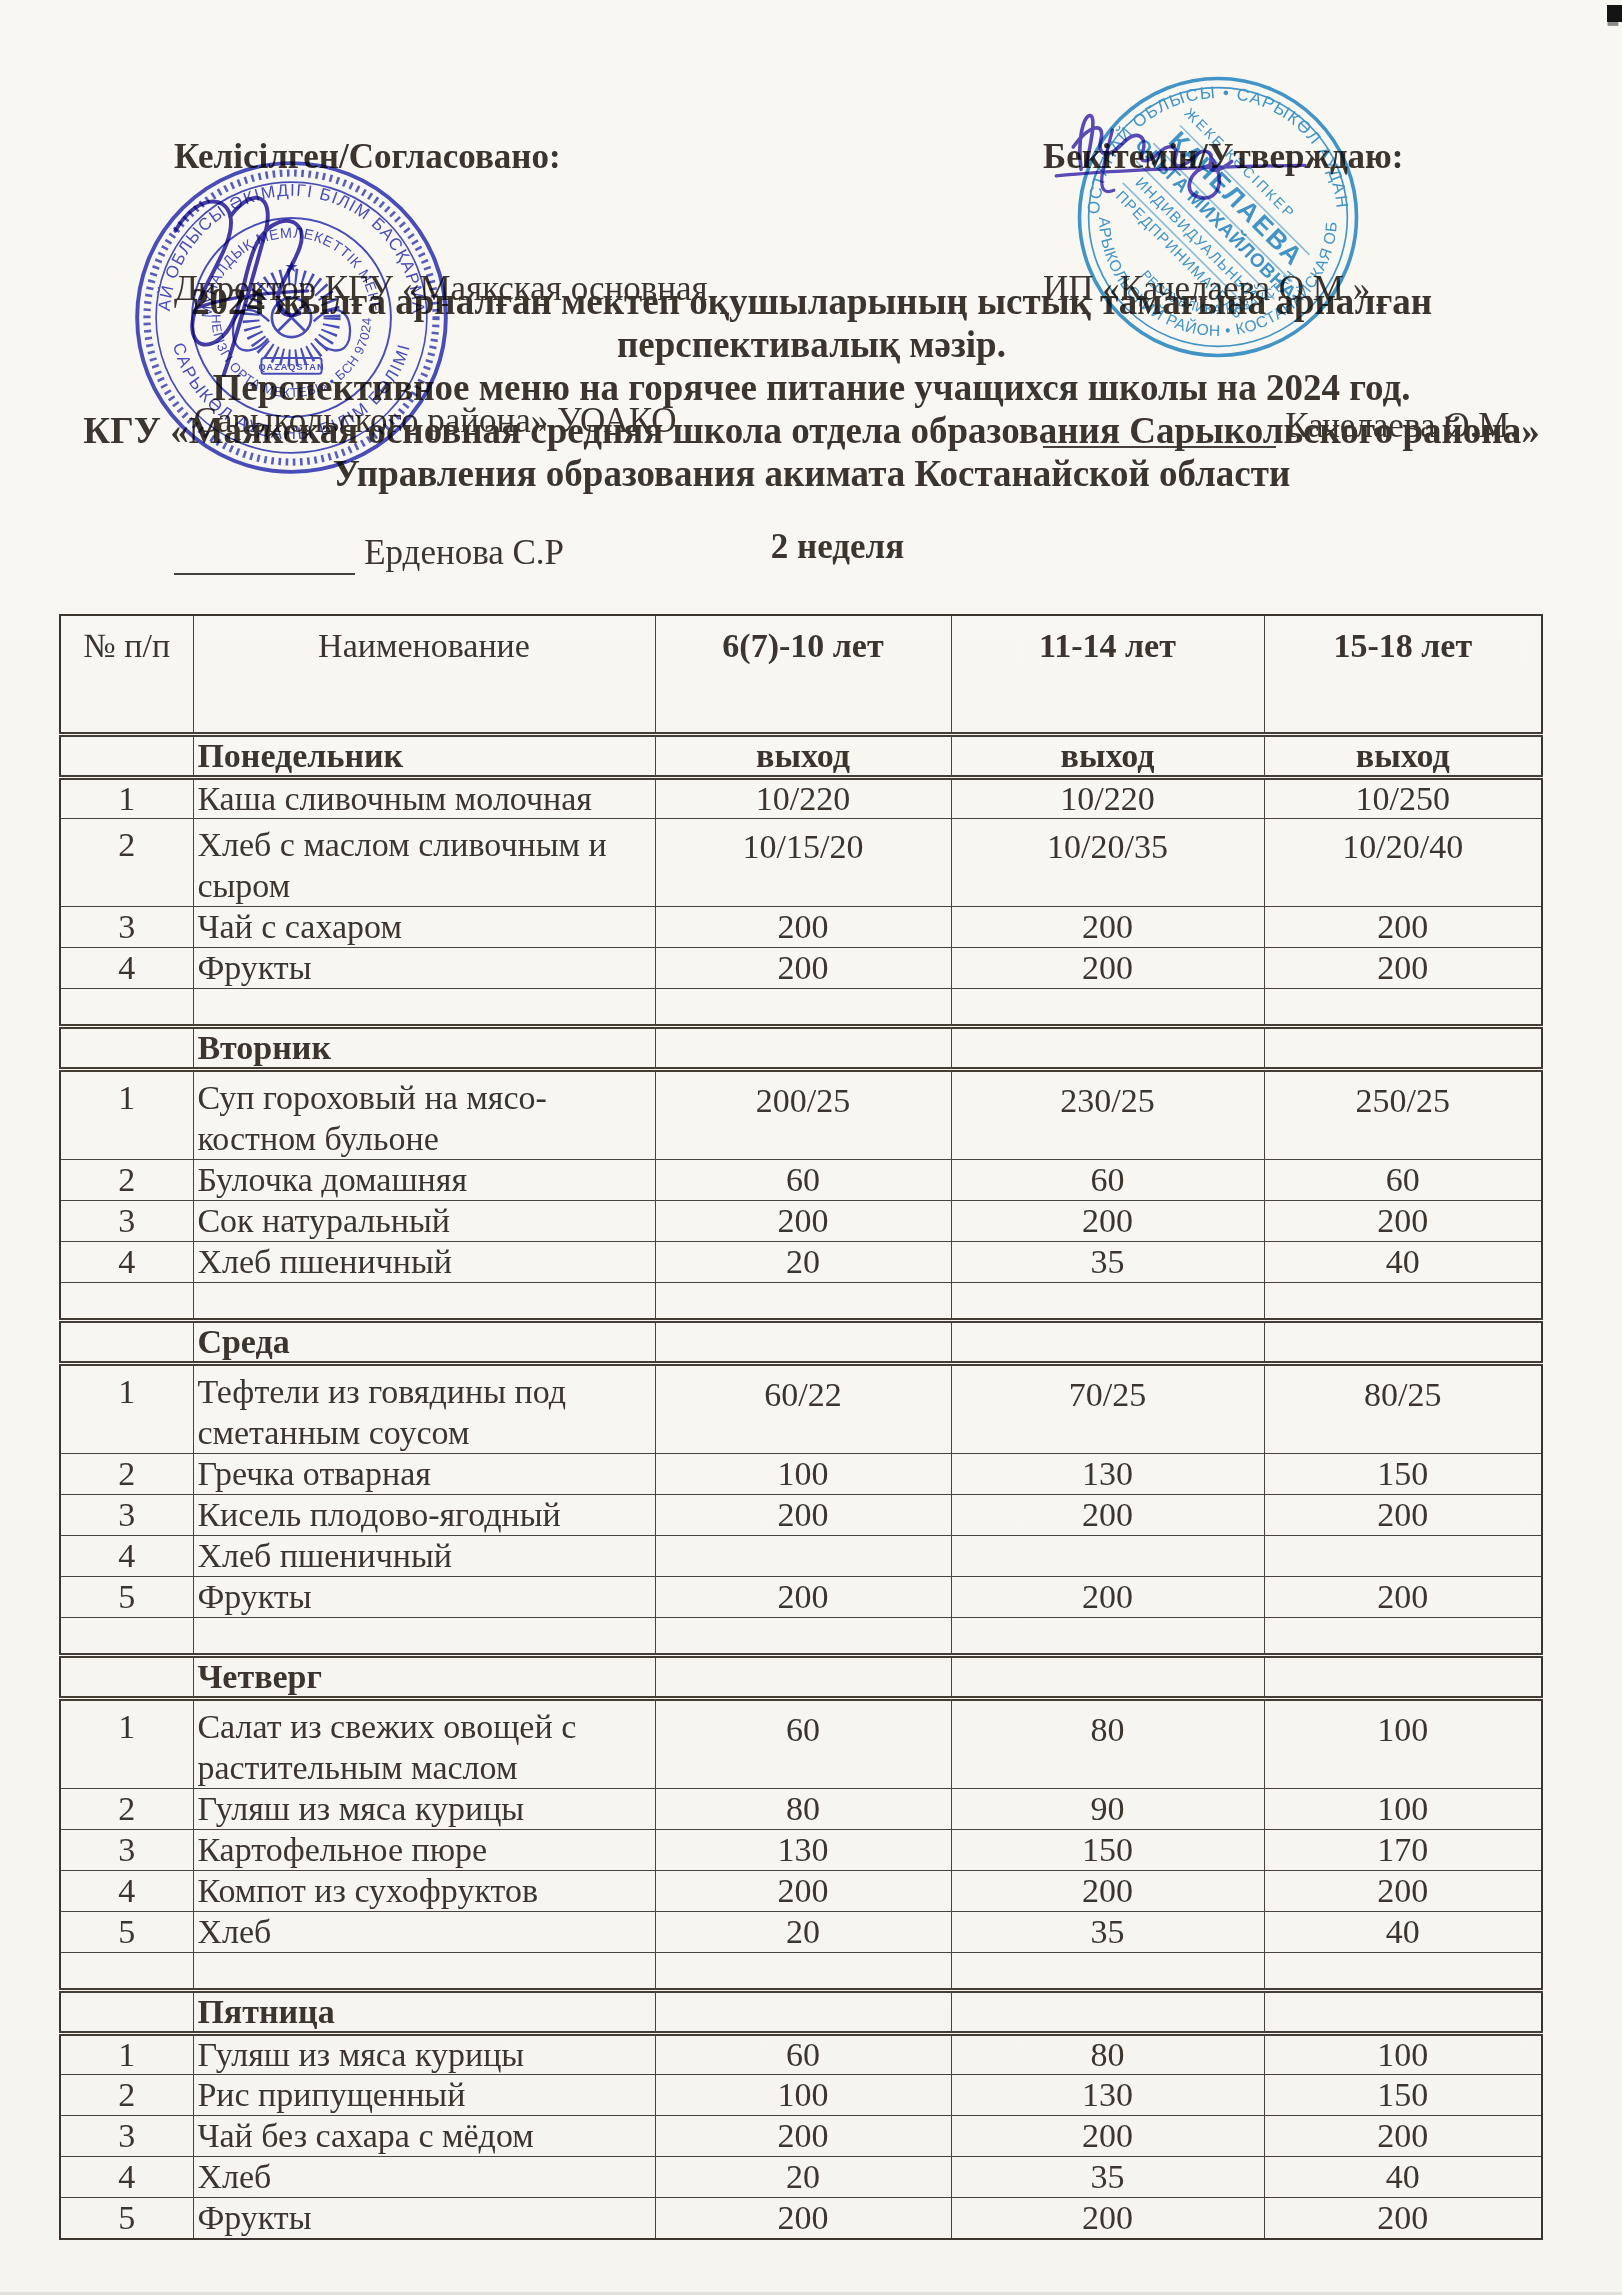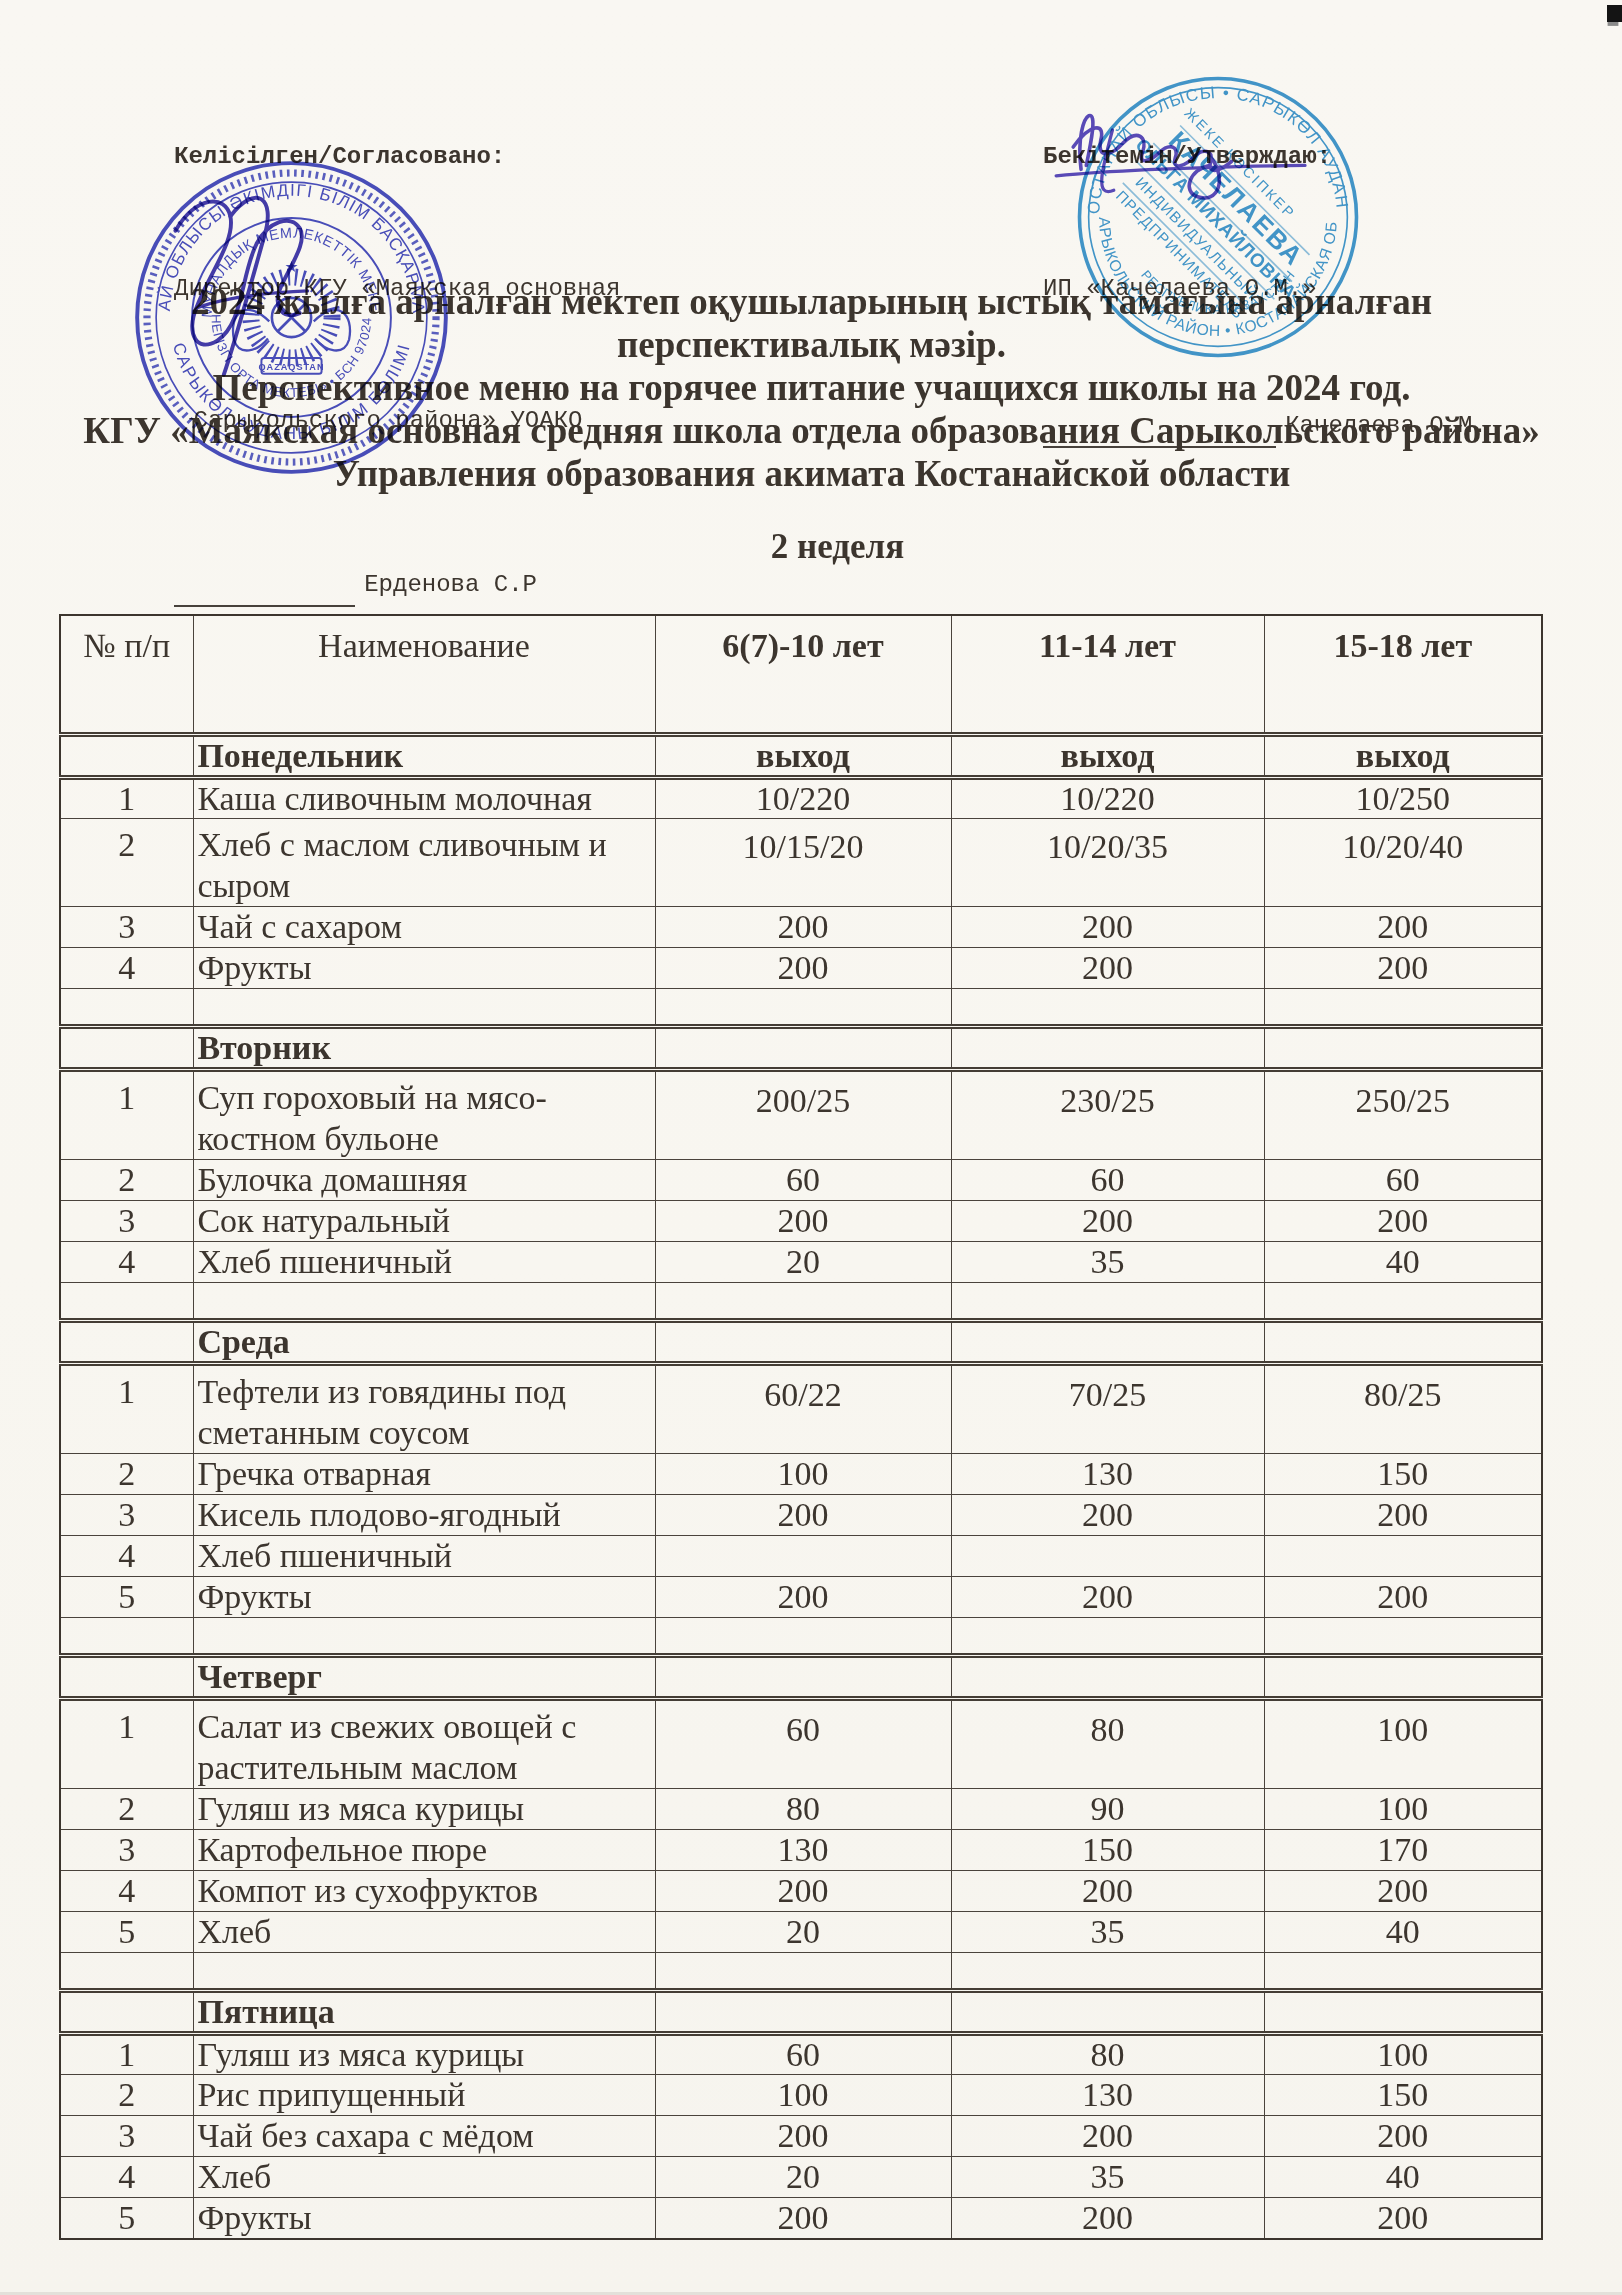--- a/index.html
+++ b/index.html
@@ -4,27 +4,27 @@
 <style>
   html,body{margin:0;padding:0;}
   .page{
     position:relative; width:1623px; height:2295px; overflow:hidden;
     background:linear-gradient(180deg,#f9f7f2 0%,#f8f6f0 55%,#f6f4ee 100%);
     font-family:"Liberation Serif","DejaVu Serif",serif;
     color:var(--ink);
   }
   .bold{font-weight:bold;}
   
-  .approval{position:absolute; font-size:24px; line-height:44px; white-space:pre-wrap;font-family:Liberation Mono, monospace;}
+  .approval{position:absolute; font-size:35px; line-height:44px; white-space:pre-wrap;}
   .approval-left{left:174px; top:47px; width:641px;}
   .approval-right{left:1043px; top:47px; width:563px;}
   .approval .line{min-height:44px;}
   .approval .indent1{padding-left:9.2px;}
   .approval .indent2{padding-left:19.6px;}
-  .name-line{display:flex; align-items:flex-end;margin-top:32px;}
+  .name-line{display:flex; align-items:flex-end;}
   .sig-underline{display:inline-block; border-bottom:2.6px solid #47413b; height:34px; margin-right:9.2px;}
   .ul-left{width:181px;}
   .ul-right{width:233px;}
   
   .doc-title{position:absolute; left:0; top:280px; width:1623px; text-align:center;
              font-size:37px; font-weight:bold; line-height:43px;}
   .doc-title .t-line{min-height:43px;}
   .week-label{position:absolute; left:0; top:527px; width:1675px; text-align:center;
               font-size:35px; font-weight:bold;}
   

